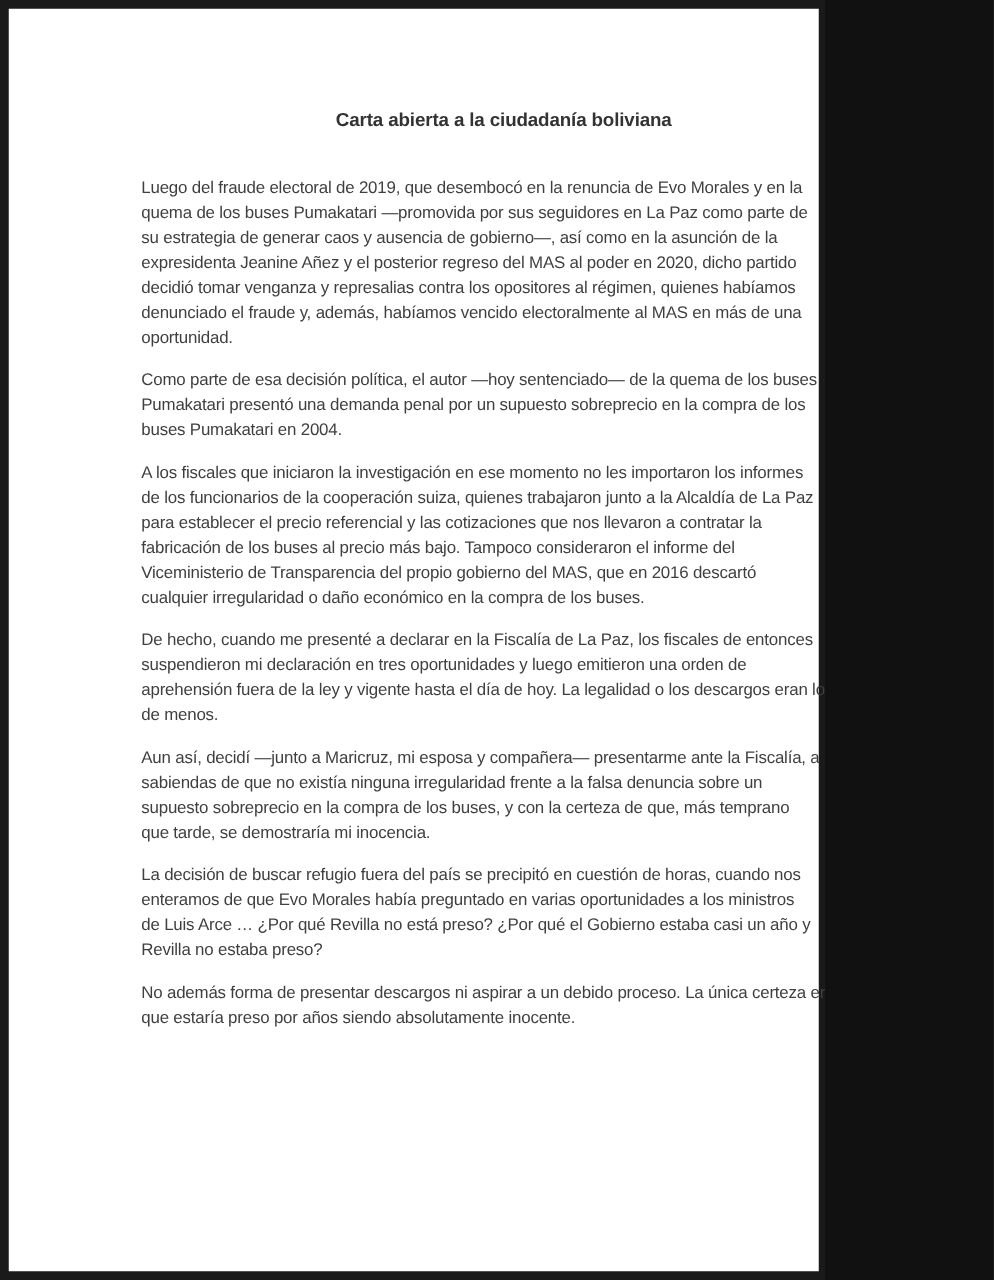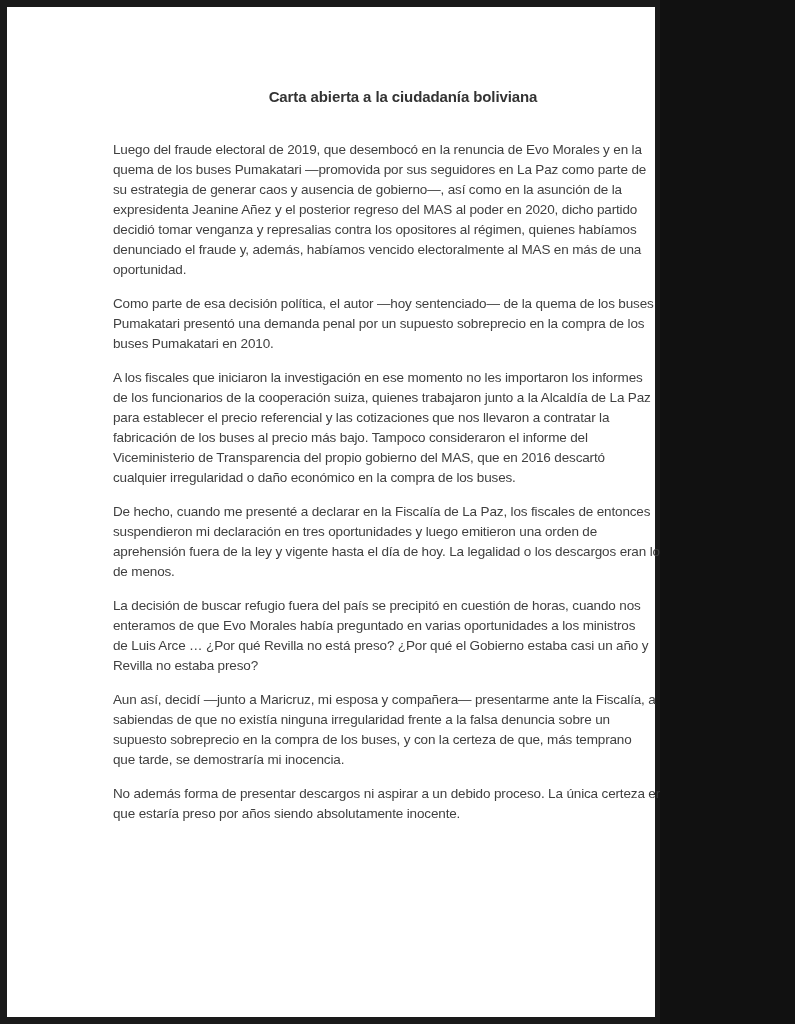--- a/index.html
+++ b/index.html
@@ -59,36 +59,36 @@
     <div class="letter-body">
       <p>Luego del fraude electoral de 2019, que desembocó en la renuncia de Evo Morales y en la
 quema de los buses Pumakatari —promovida por sus seguidores en La Paz como parte de
 su estrategia de generar caos y ausencia de gobierno—, así como en la asunción de la
 expresidenta Jeanine Añez y el posterior regreso del MAS al poder en 2020, dicho partido
 decidió tomar venganza y represalias contra los opositores al régimen, quienes habíamos
 denunciado el fraude y, además, habíamos vencido electoralmente al MAS en más de una
 oportunidad.</p>
       <p>Como parte de esa decisión política, el autor —hoy sentenciado— de la quema de los buses
 Pumakatari presentó una demanda penal por un supuesto sobreprecio en la compra de los
-buses Pumakatari en 2010.</p>
+buses Pumakatari en 2004.</p>
       <p>A los fiscales que iniciaron la investigación en ese momento no les importaron los informes
 de los funcionarios de la cooperación suiza, quienes trabajaron junto a la Alcaldía de La Paz
 para establecer el precio referencial y las cotizaciones que nos llevaron a contratar la
 fabricación de los buses al precio más bajo. Tampoco consideraron el informe del
 Viceministerio de Transparencia del propio gobierno del MAS, que en 2016 descartó
 cualquier irregularidad o daño económico en la compra de los buses.</p>
       <p>De hecho, cuando me presenté a declarar en la Fiscalía de La Paz, los fiscales de entonces
 suspendieron mi declaración en tres oportunidades y luego emitieron una orden de
 aprehensión fuera de la ley y vigente hasta el día de hoy. La legalidad o los descargos eran lo
 de menos.</p>
+      <p>Aun así, decidí —junto a Maricruz, mi esposa y compañera— presentarme ante la Fiscalía, a
+sabiendas de que no existía ninguna irregularidad frente a la falsa denuncia sobre un
+supuesto sobreprecio en la compra de los buses, y con la certeza de que, más temprano
+que tarde, se demostraría mi inocencia.</p>
       <p>La decisión de buscar refugio fuera del país se precipitó en cuestión de horas, cuando nos
 enteramos de que Evo Morales había preguntado en varias oportunidades a los ministros
 de Luis Arce … ¿Por qué Revilla no está preso? ¿Por qué el Gobierno estaba casi un año y
 Revilla no estaba preso?</p>
-      <p>Aun así, decidí —junto a Maricruz, mi esposa y compañera— presentarme ante la Fiscalía, a
-sabiendas de que no existía ninguna irregularidad frente a la falsa denuncia sobre un
-supuesto sobreprecio en la compra de los buses, y con la certeza de que, más temprano
-que tarde, se demostraría mi inocencia.</p>
       <p>No además forma de presentar descargos ni aspirar a un debido proceso. La única certeza era
 que estaría preso por años siendo absolutamente inocente.</p>
     </div>
   </div>
 </div>
 
 </body></html>

